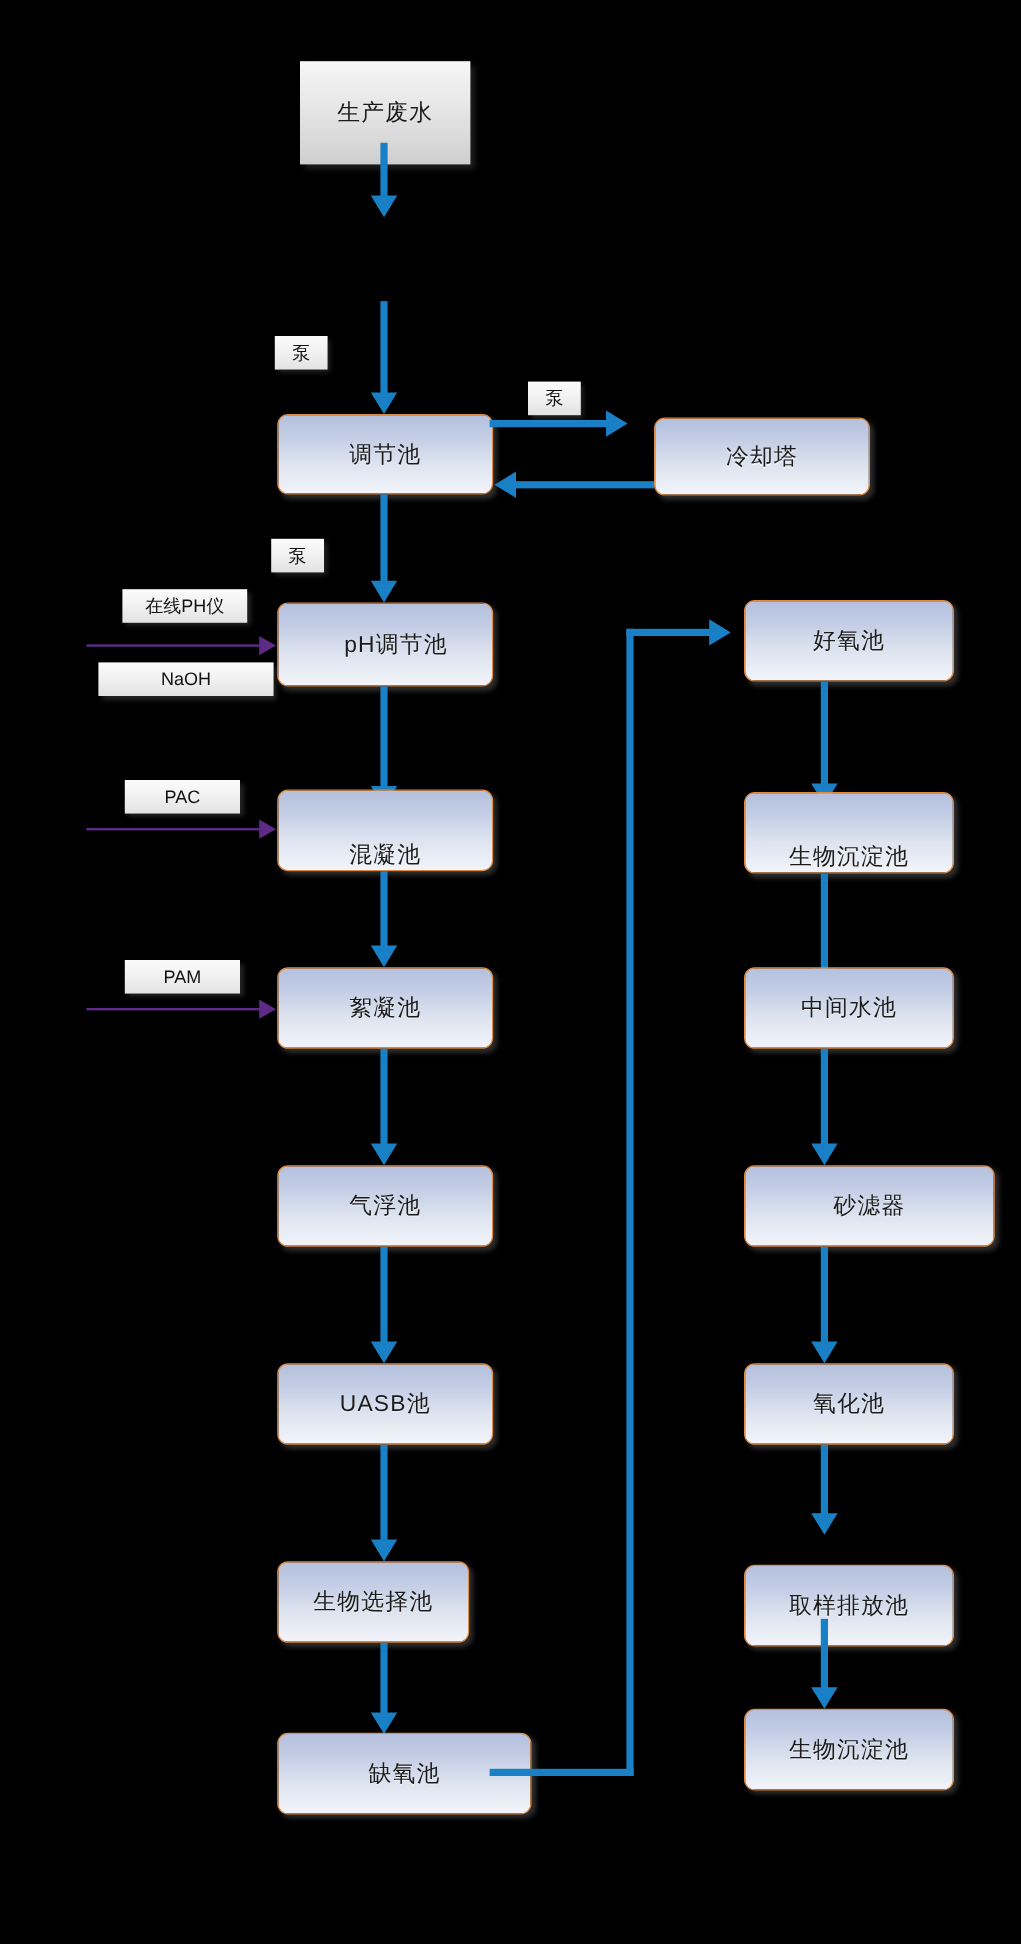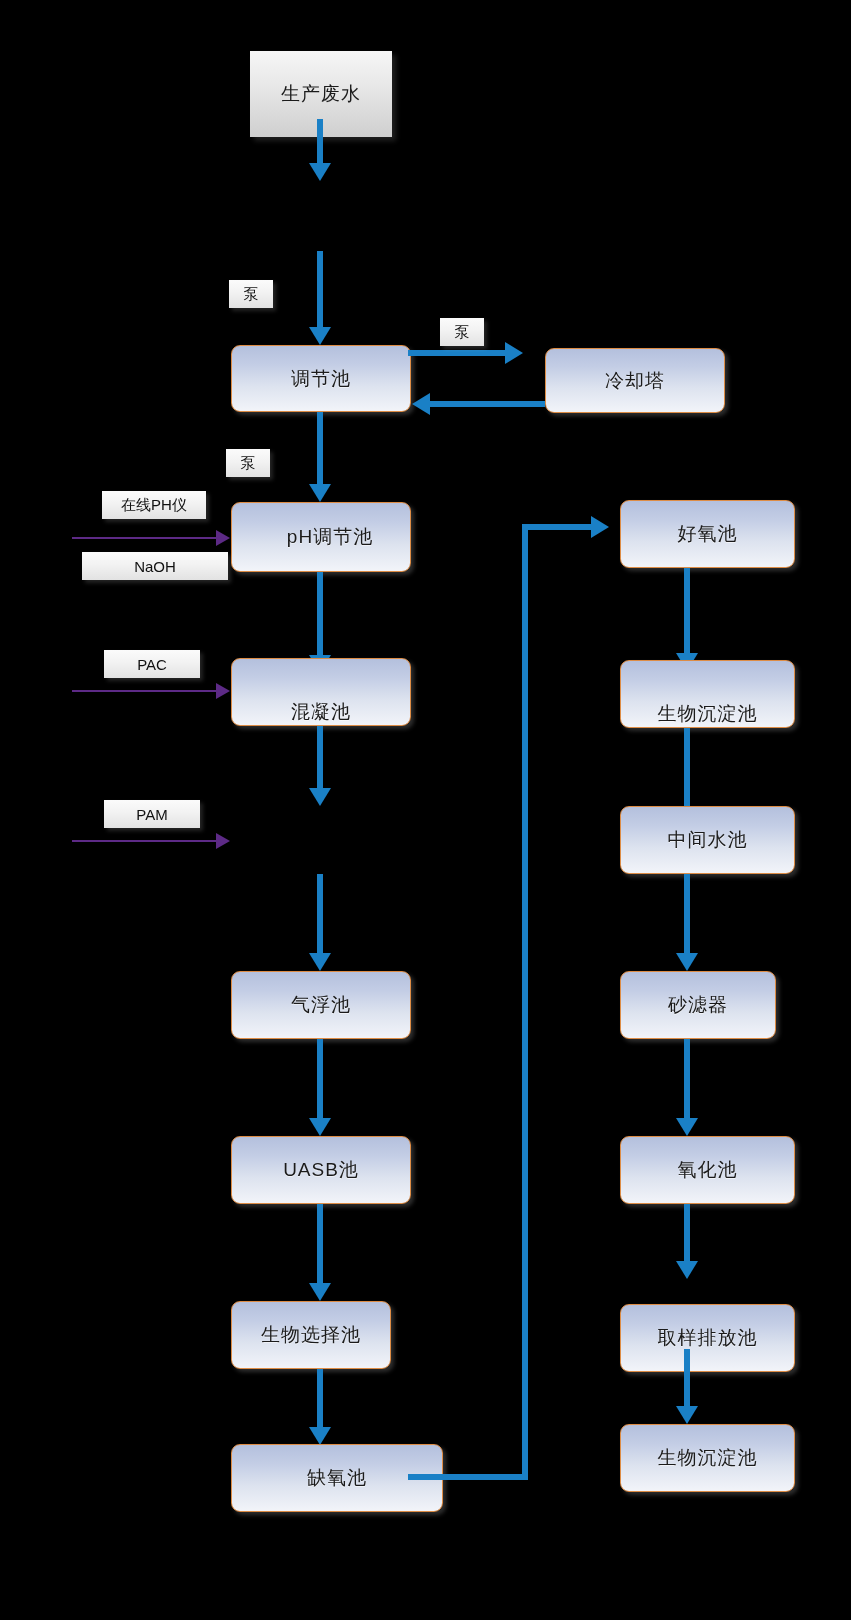--- a/index.html
+++ b/index.html
@@ -114,20 +114,23 @@
 
   <div class="chip" style="left:104px;top:650px;width:96px;height:28px;">
     <span>PAC</span>
   </div>
   <div class="pline" style="left:72px;top:690px;width:146px;"></div>
   <div class="parrow" style="left:216px;top:683px;"></div>
 
   <div class="vline" style="left:317px;top:726px;height:66px;"></div>
   <div class="arrow-d" style="left:309px;top:788px;"></div>
 
+  <div class="node" style="left:231px;top:806px;width:180px;height:68px;">
+    <span>絮凝池</span>
+  </div>
 
   <div class="chip" style="left:104px;top:800px;width:96px;height:28px;">
     <span>PAM</span>
   </div>
   <div class="pline" style="left:72px;top:840px;width:146px;"></div>
   <div class="parrow" style="left:216px;top:833px;"></div>
 
   <div class="vline" style="left:317px;top:874px;height:84px;"></div>
   <div class="arrow-d" style="left:309px;top:953px;"></div>
 
@@ -175,21 +178,21 @@
   <div class="vline" style="left:684px;top:728px;height:84px;"></div>
   <div class="arrow-d" style="left:676px;top:807px;"></div>
 
   <div class="node" style="left:620px;top:806px;width:175px;height:68px;">
     <span>中间水池</span>
   </div>
 
   <div class="vline" style="left:684px;top:874px;height:84px;"></div>
   <div class="arrow-d" style="left:676px;top:953px;"></div>
 
-  <div class="node" style="left:620px;top:971px;width:156px;height:68px;">
+  <div class="node" style="left:620px;top:971px;width:209px;height:68px;">
     <span>砂滤器</span>
   </div>
 
   <div class="vline" style="left:684px;top:1039px;height:84px;"></div>
   <div class="arrow-d" style="left:676px;top:1118px;"></div>
 
   <div class="node" style="left:620px;top:1136px;width:175px;height:68px;">
     <span>氧化池</span>
   </div>
 

